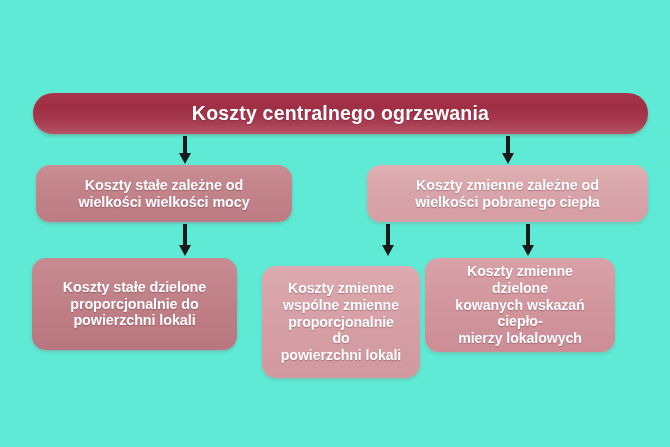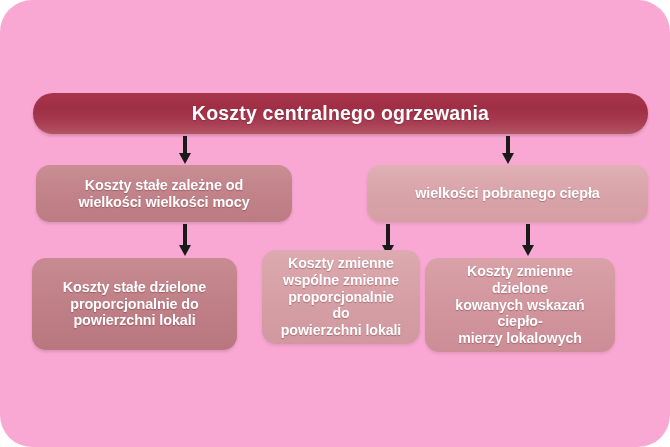--- a/index.html
+++ b/index.html
@@ -10,22 +10,21 @@
     width: 670px;
     height: 447px;
     background: #ffffff;
     font-family: "Liberation Sans", sans-serif;
     overflow: hidden;
   }
   #diagram {
     position: relative;
     width: 670px;
     height: 447px;
-    background: #f9a8d4;
-    border-radius: 32px;
+    background: #5eead4;
   }
   .node {
     position: absolute;
     box-sizing: border-box;
     display: flex;
     align-items: center;
     justify-content: center;
     text-align: center;
     color: #ffffff;
     font-weight: bold;
@@ -77,23 +76,23 @@
     left: 32px;
     top: 258px;
     width: 205px;
     height: 92px;
     font-size: 14.4px;
     background: linear-gradient(180deg, #c78b92 0%, #c08087 48%, #b9767e 100%);
     box-shadow: 0 2px 3px rgba(140,90,95,0.26);
   }
   #node-var-common {
     left: 262px;
-    top: 250px;
+    top: 266px;
     width: 158px;
-    height: 94px;
+    height: 112px;
     font-size: 14.2px;
     background: linear-gradient(180deg, #dcaab0 0%, #d6a0a6 48%, #d1989f 100%);
     box-shadow: 0 2px 3px rgba(150,105,110,0.24);
   }
   #node-var-meters {
     left: 425px;
     top: 258px;
     width: 190px;
     height: 94px;
     font-size: 14.2px;
@@ -135,20 +134,21 @@
 
   <div class="node" id="node-fixed">
     <span>
         <span>Koszty stałe zależne od</span>
         <span>wielkości wielkości mocy</span>
       </span>
   </div>
 
   <div class="node" id="node-variable">
     <span>
+        <span>Koszty zmienne zależne od</span>
         <span>wielkości pobranego ciepła</span>
       </span>
   </div>
 
   <div class="arrow" id="arrow-fixed-area" style="left:178px; top:224px;">
     <svg width="14" height="33" viewBox="0 0 14 33" aria-hidden="true">
       <rect x="5" y="0" width="4" height="23" fill="#1a1a1a"></rect>
       <polygon points="1,21 13,21 7,32" fill="#1a1a1a"></polygon>
     </svg>
   </div>

